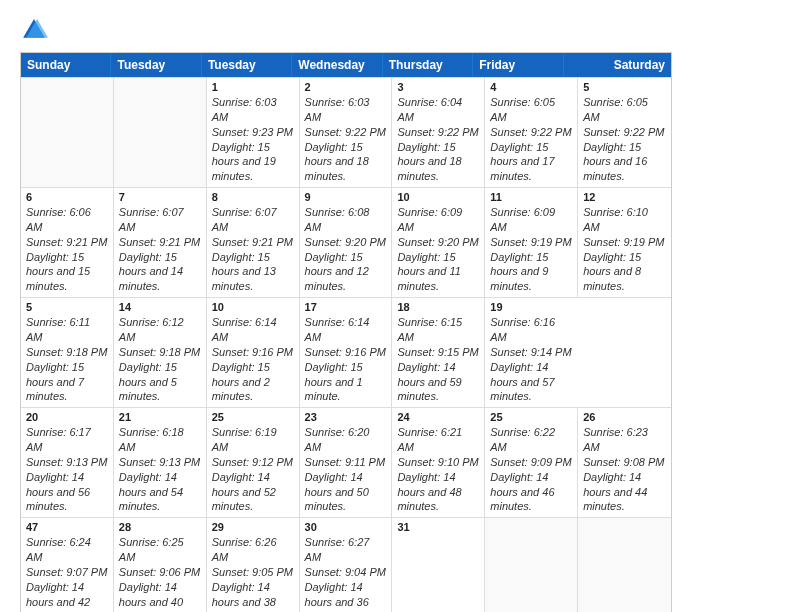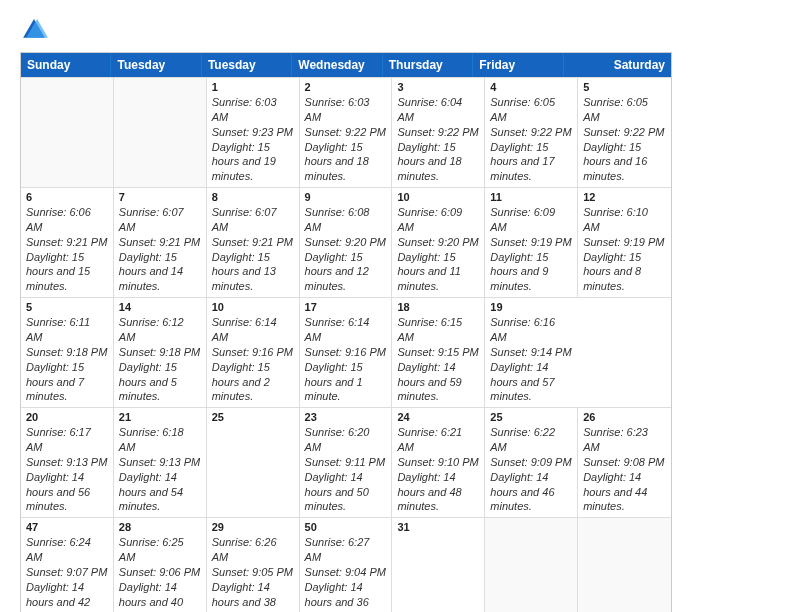--- a/index.html
+++ b/index.html
@@ -223,20 +223,21 @@
           <div class="cal-cell">
             <div class="day-num">20</div>
             <div class="day-info">Sunrise: 6:17 AM<br>Sunset: 9:13 PM<br>Daylight: 14 hours and 56 minutes.</div>
           </div>
           <div class="cal-cell">
             <div class="day-num">21</div>
             <div class="day-info">Sunrise: 6:18 AM<br>Sunset: 9:13 PM<br>Daylight: 14 hours and 54 minutes.</div>
           </div>
           <div class="cal-cell">
             <div class="day-num">25</div>
+            <div class="day-info">Sunrise: 6:19 AM<br>Sunset: 9:12 PM<br>Daylight: 14 hours and 52 minutes.</div>
           </div>
           <div class="cal-cell">
             <div class="day-num">23</div>
             <div class="day-info">Sunrise: 6:20 AM<br>Sunset: 9:11 PM<br>Daylight: 14 hours and 50 minutes.</div>
           </div>
           <div class="cal-cell">
             <div class="day-num">24</div>
             <div class="day-info">Sunrise: 6:21 AM<br>Sunset: 9:10 PM<br>Daylight: 14 hours and 48 minutes.</div>
           </div>
           <div class="cal-cell">
@@ -255,21 +256,21 @@
           </div>
           <div class="cal-cell">
             <div class="day-num">28</div>
             <div class="day-info">Sunrise: 6:25 AM<br>Sunset: 9:06 PM<br>Daylight: 14 hours and 40 minutes.</div>
           </div>
           <div class="cal-cell">
             <div class="day-num">29</div>
             <div class="day-info">Sunrise: 6:26 AM<br>Sunset: 9:05 PM<br>Daylight: 14 hours and 38 minutes.</div>
           </div>
           <div class="cal-cell">
-            <div class="day-num">50</div>
+            <div class="day-num">30</div>
             <div class="day-info">Sunrise: 6:27 AM<br>Sunset: 9:04 PM<br>Daylight: 14 hours and 36 minutes.</div>
           </div>
           <div class="cal-cell">
             <div class="day-num">31</div>
           </div>
           <div class="cal-cell empty"></div>
           <div class="cal-cell empty"></div>
         </div>
       </div>
   </div>

